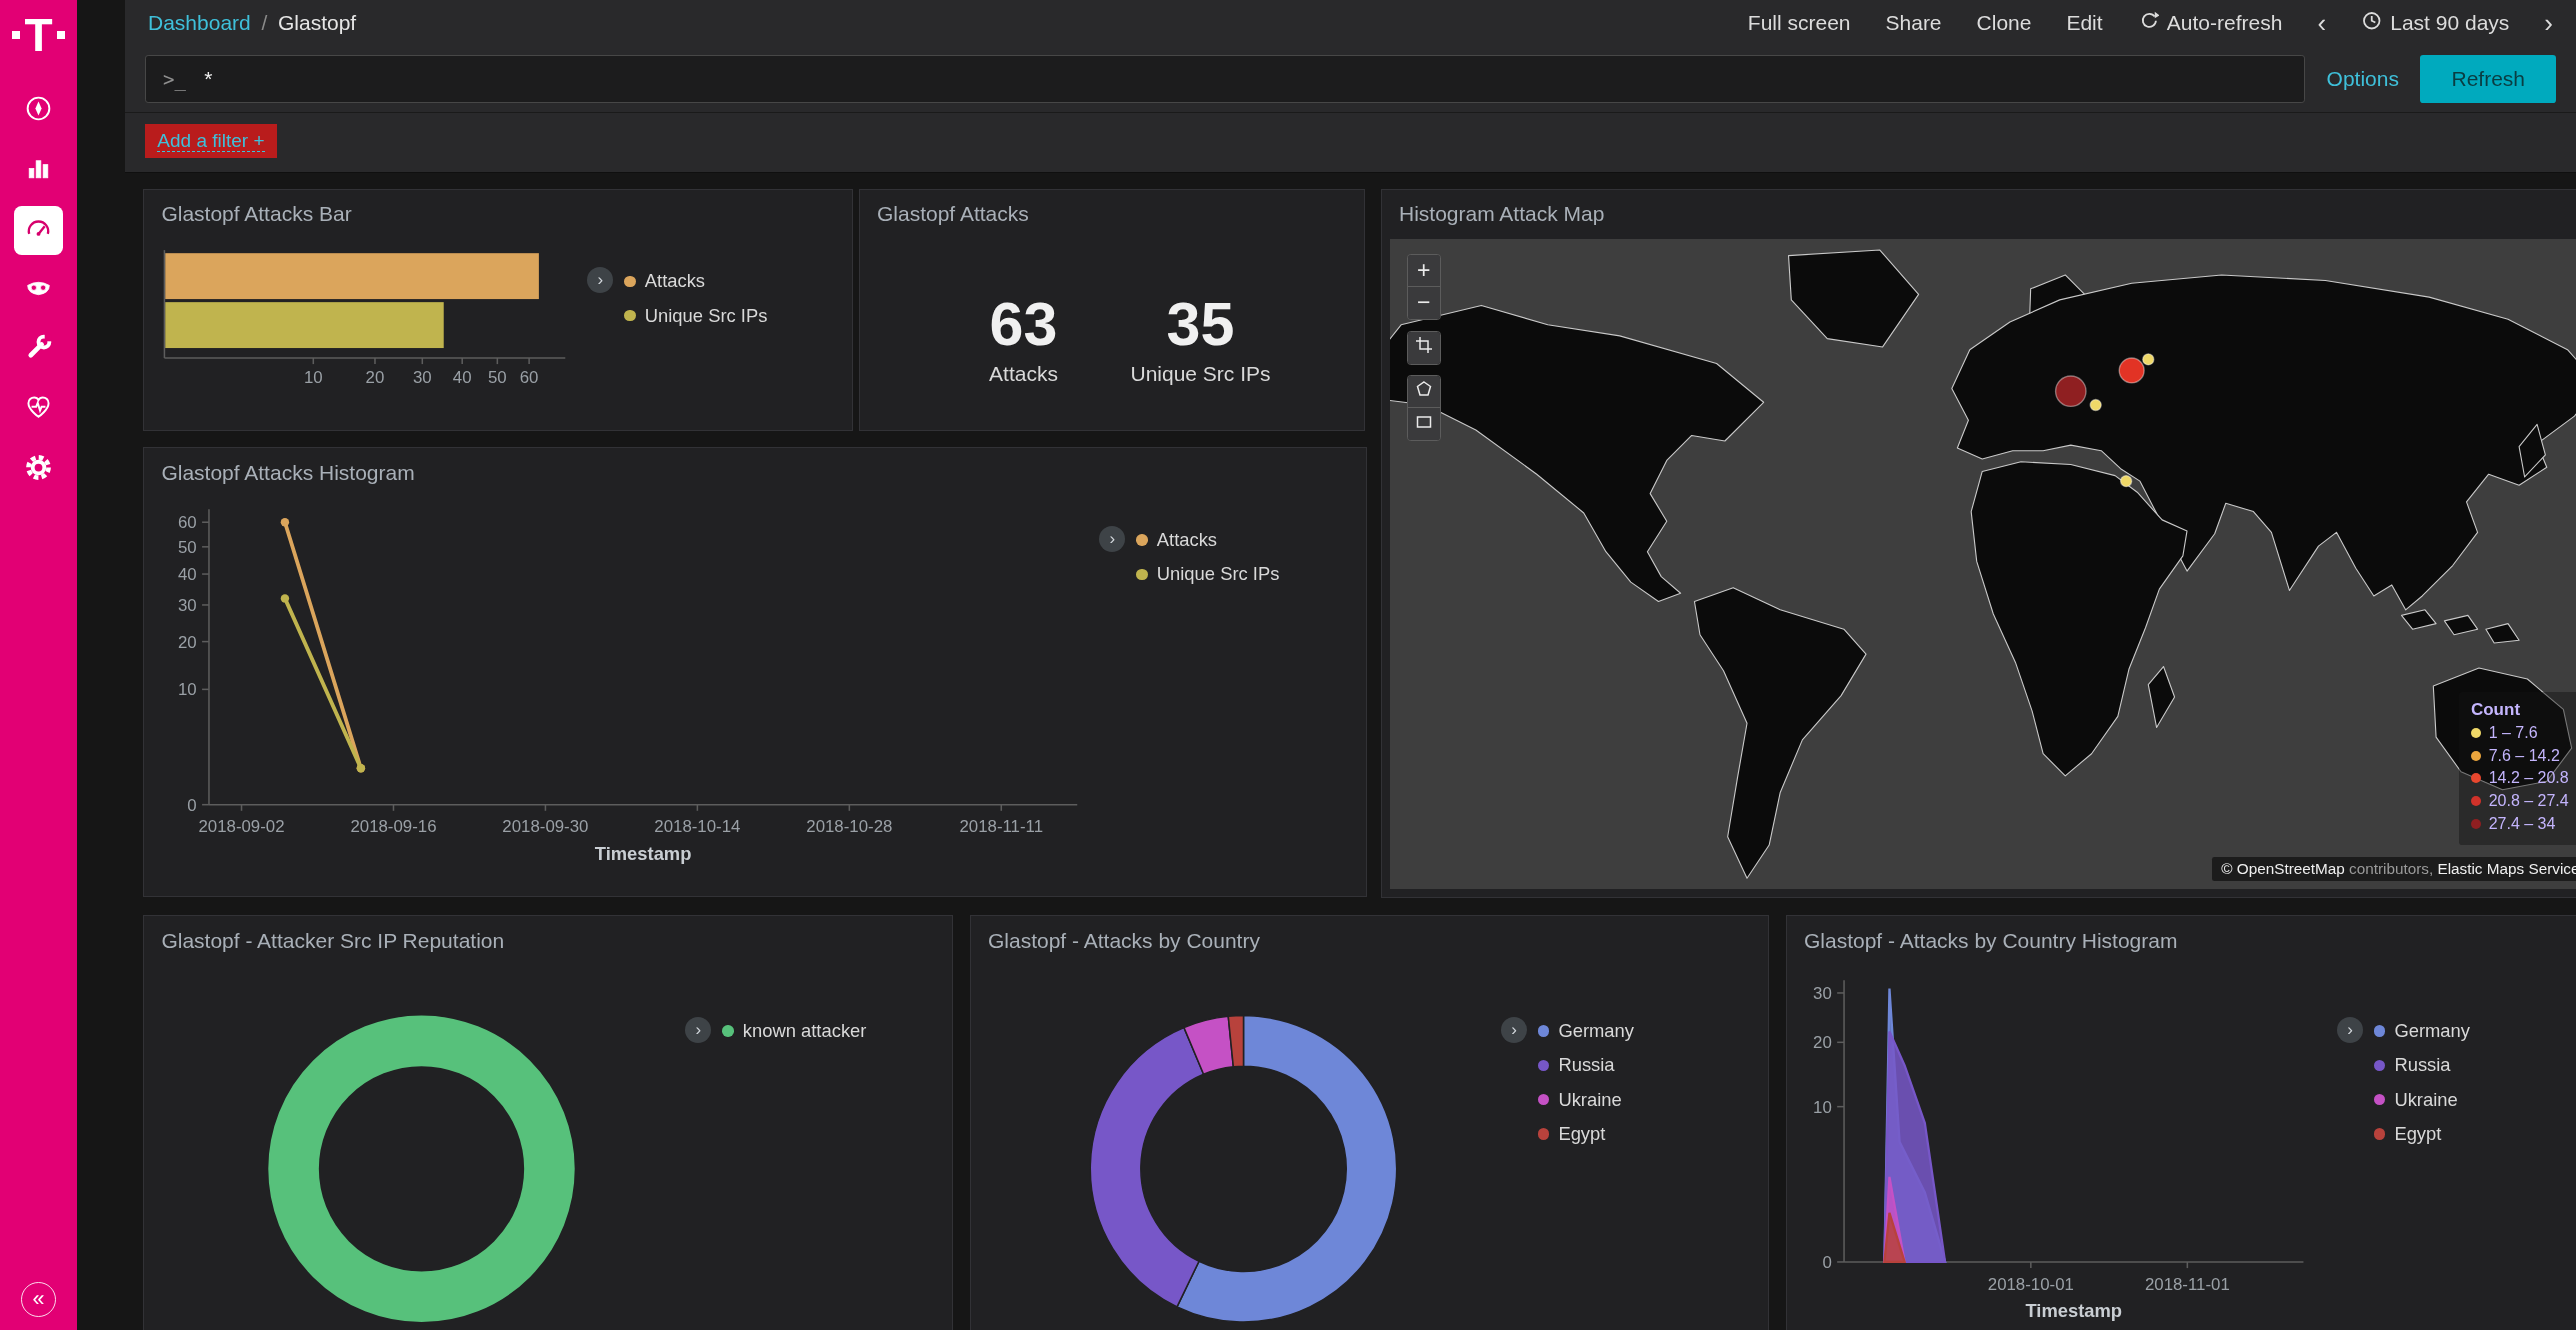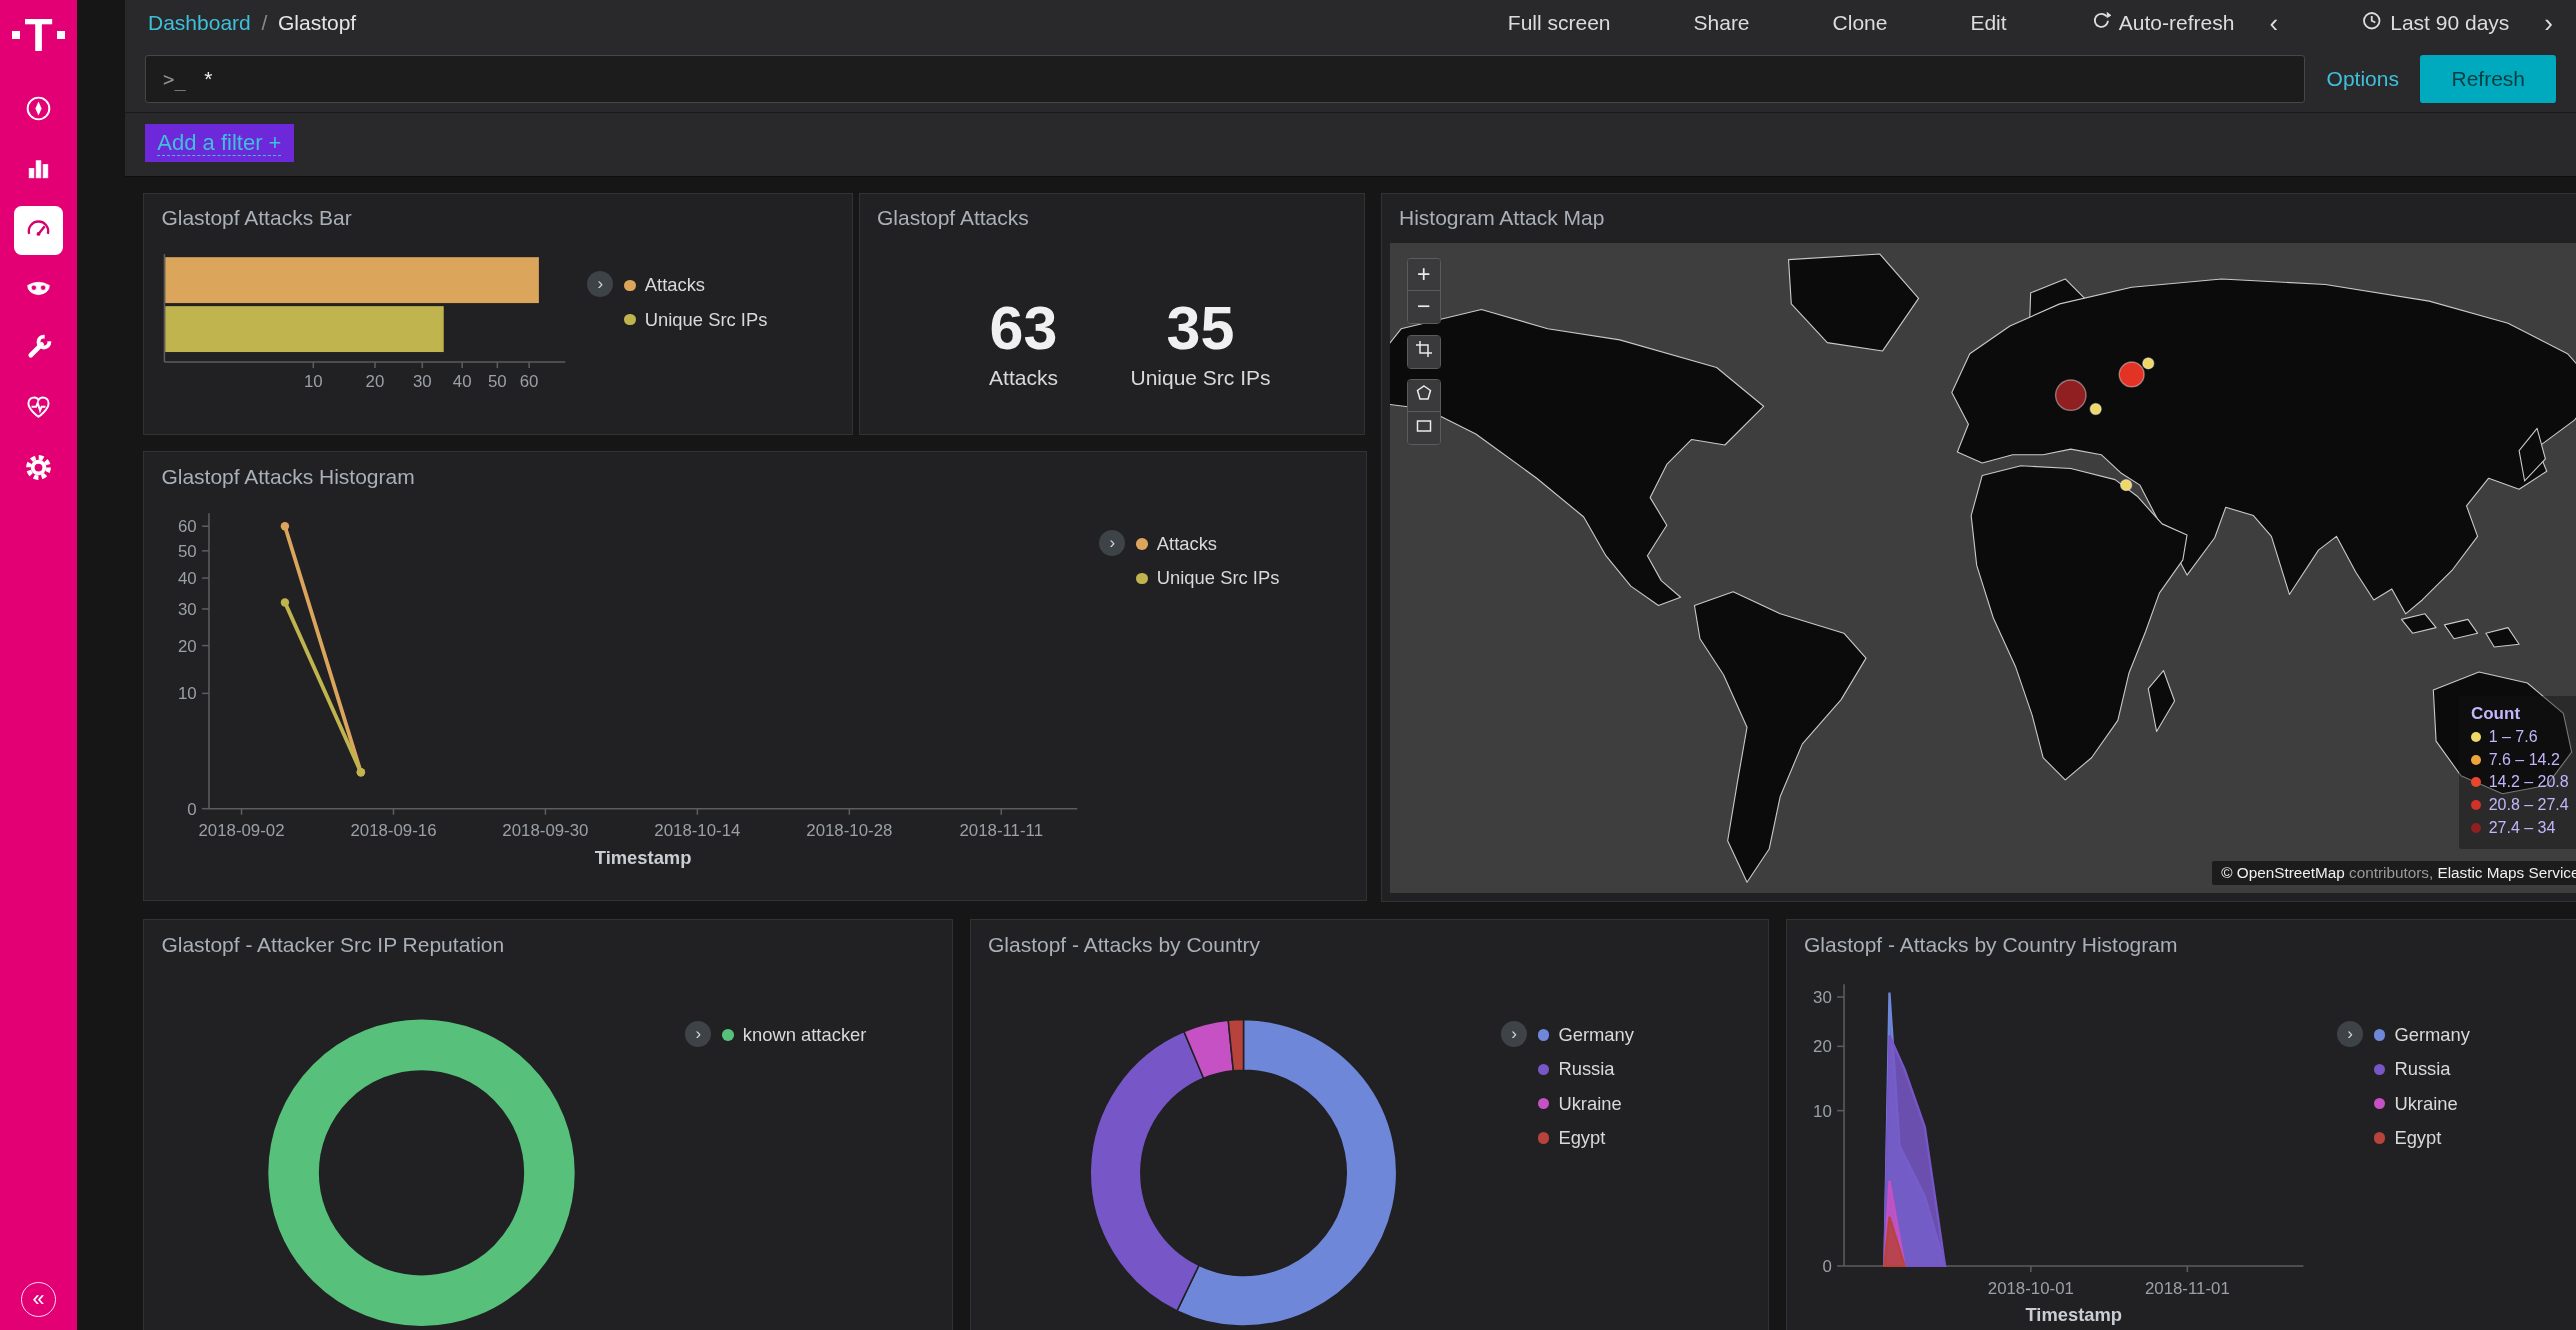--- a/index.html
+++ b/index.html
@@ -24,32 +24,32 @@
   .collapse-btn { position:absolute; bottom:14px; left:21px; width:35px; height:35px; border-radius:50%; border:1.5px solid rgba(255,255,255,.85); color:#fff; font-size:21.5px; display:flex; align-items:center; justify-content:center; }
 
   
   .main { flex:1; display:flex; flex-direction:column; height:1331px;padding-left:48px; }
 
   .topnav { height:46px; background:#29292b; display:flex; align-items:center; padding:0 23px; font-size:21px; }
   .crumb-link { color:#3fc0da; }
   .crumb-sep { color:#8a8a8a; margin:0 10.7px; }
   .crumb-current { color:#e6e6e6; }
   .topnav-right { margin-left:auto; display:flex; align-items:center; gap:35px; color:#dcdcdc; }
-  .topnav-item { display:flex; align-items:center; gap:7.7px;margin-left:48px; }
+  .topnav-item { display:flex; align-items:center; gap:7.7px; }
   .nav-chev { font-size:26px; color:#dcdcdc; line-height:1; }
 
   .querybar { background:#29292b; padding:9.2px 20px; display:flex; align-items:center; gap:21.5px; border-bottom:0.8px solid #1a1a1a; }
   .query-input { flex:1; height:48px; background:#1c1c1d; border:0.8px solid #474747; border-radius:3.1px; display:flex; align-items:center; padding:0 17px; font-size:21px; }
   .prompt { color:#8f8f8f; font-family:"DejaVu Sans Mono", monospace; font-size:19px; margin-right:18.4px; }
   .query-value { color:#efefef; }
   .options-link { color:#3fc0da; font-size:21px; }
   .refresh-btn { height:48px; padding:0 31px; background:#00aabe; color:#0a3d42; border:none; border-radius:3.1px; font-size:21px; font-family:inherit; display:flex; align-items:center; }
 
   .filterbar { background:#29292b; padding:10.7px 20px 14px; border-bottom:0.8px solid #0f0f0f; }
-  .add-filter { display:inline-block; background:#6d28d9; padding:6.1px 12.3px; color:#3fc0da; font-size:22px; }
+  .add-filter { display:inline-block; background:#b91c1c; padding:6.1px 12.3px; color:#3fc0da; font-size:19px; }
   .add-filter span { border-bottom:0.8px dashed #3fc0da; }
 
   .content { position:relative; flex:1; background:#161616; overflow:hidden; }
 
   .panel { position:absolute; background:#212123; border:0.8px solid #323236; overflow:hidden; }
   .panel-title { padding:12.3px 17px; font-size:21px; color:#a9b0b8; }
   .panel-body { display:flex; padding:6.1px 14px; }
   .chart-area { flex:1; }
   .chart-area svg { display:block; }
 

